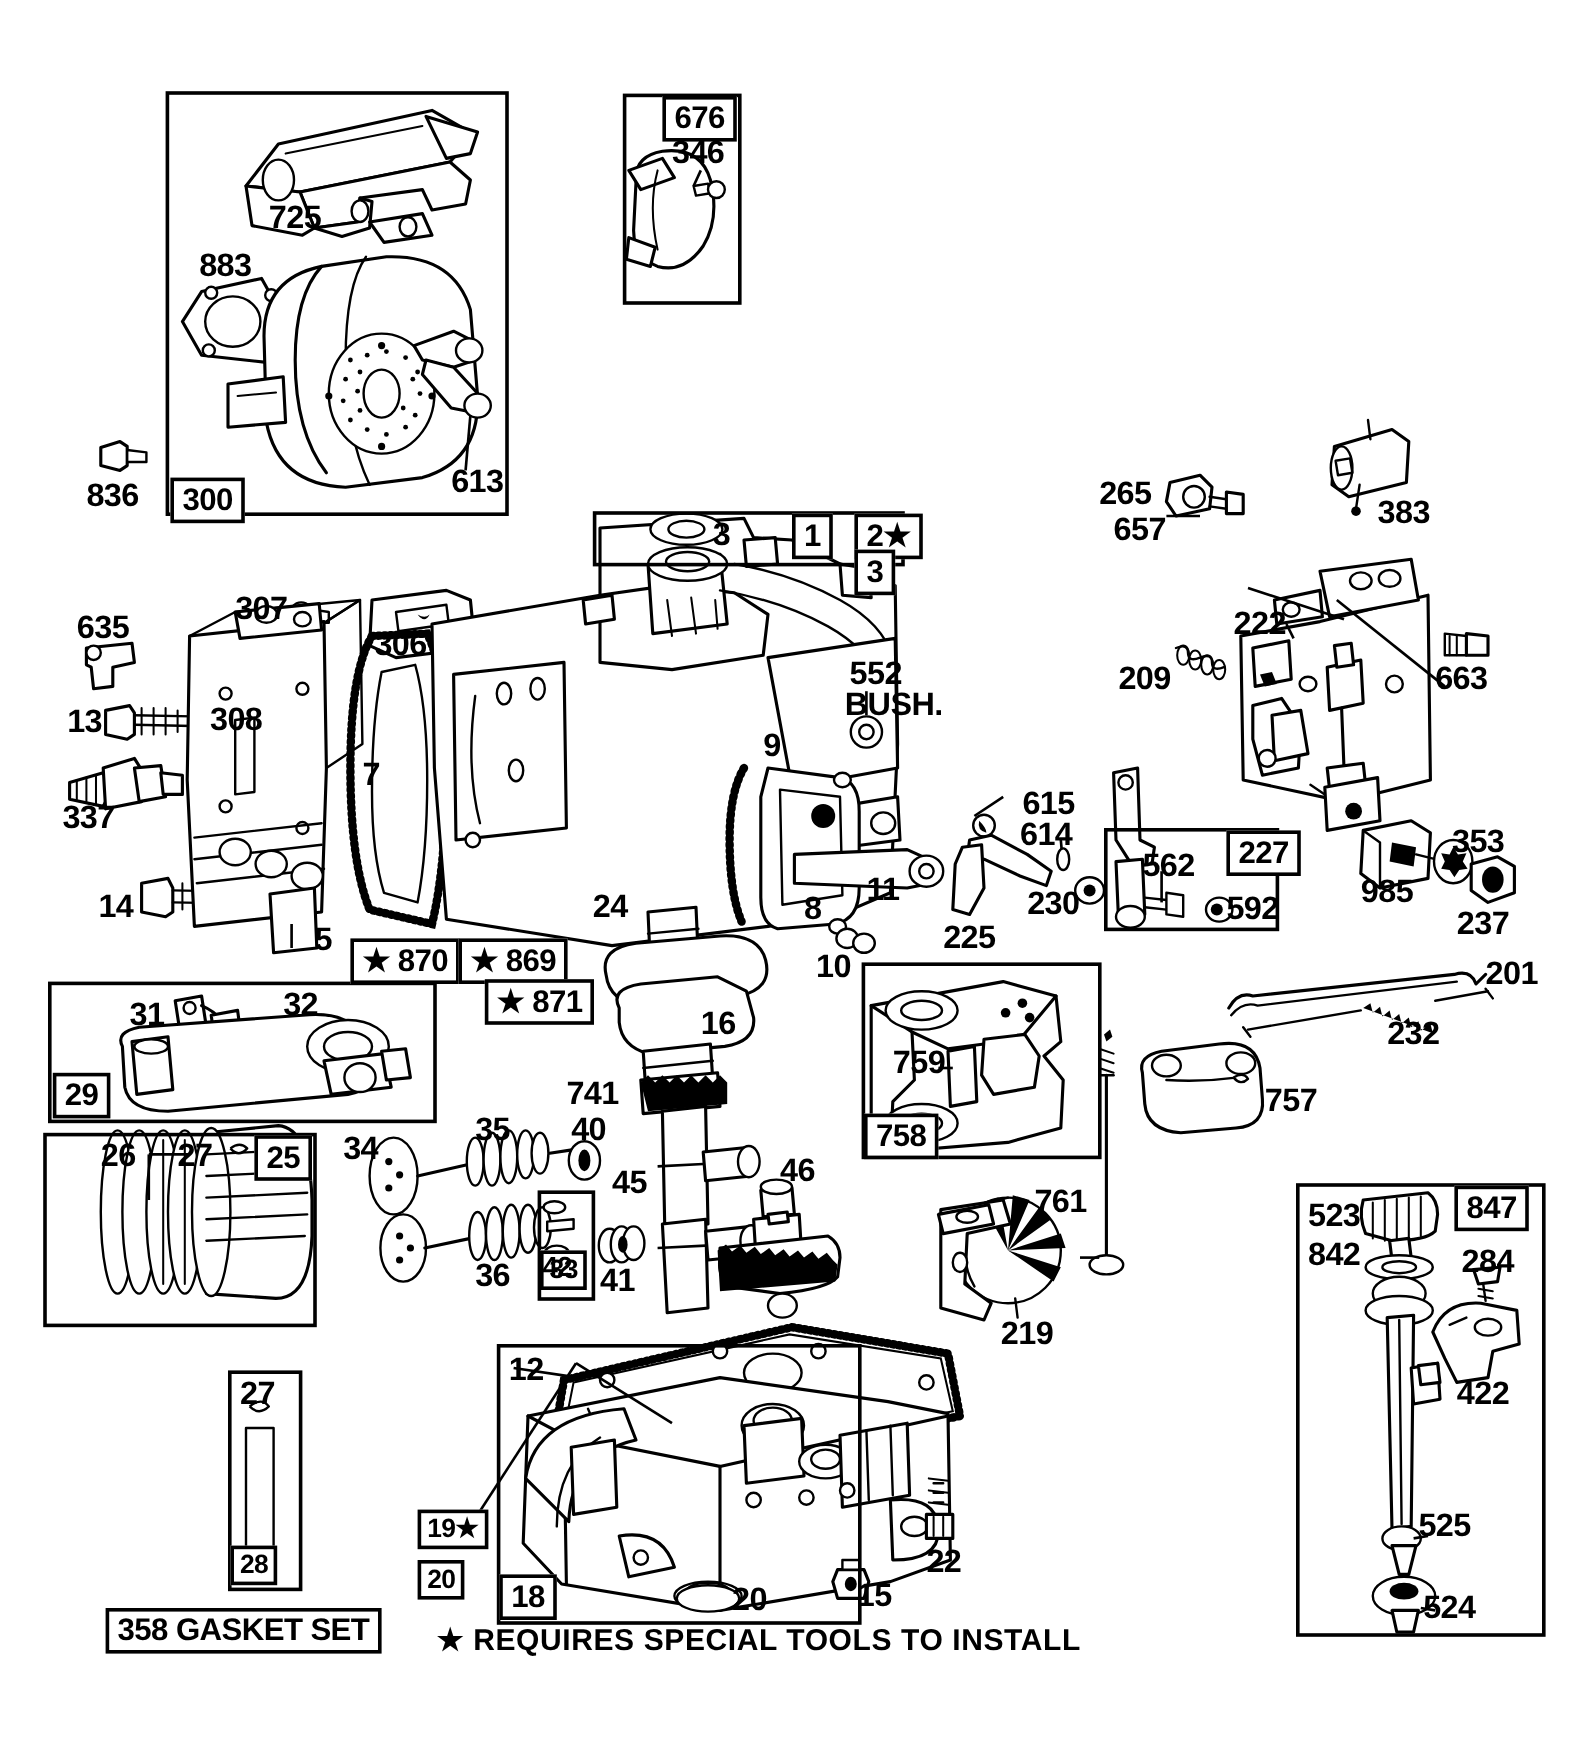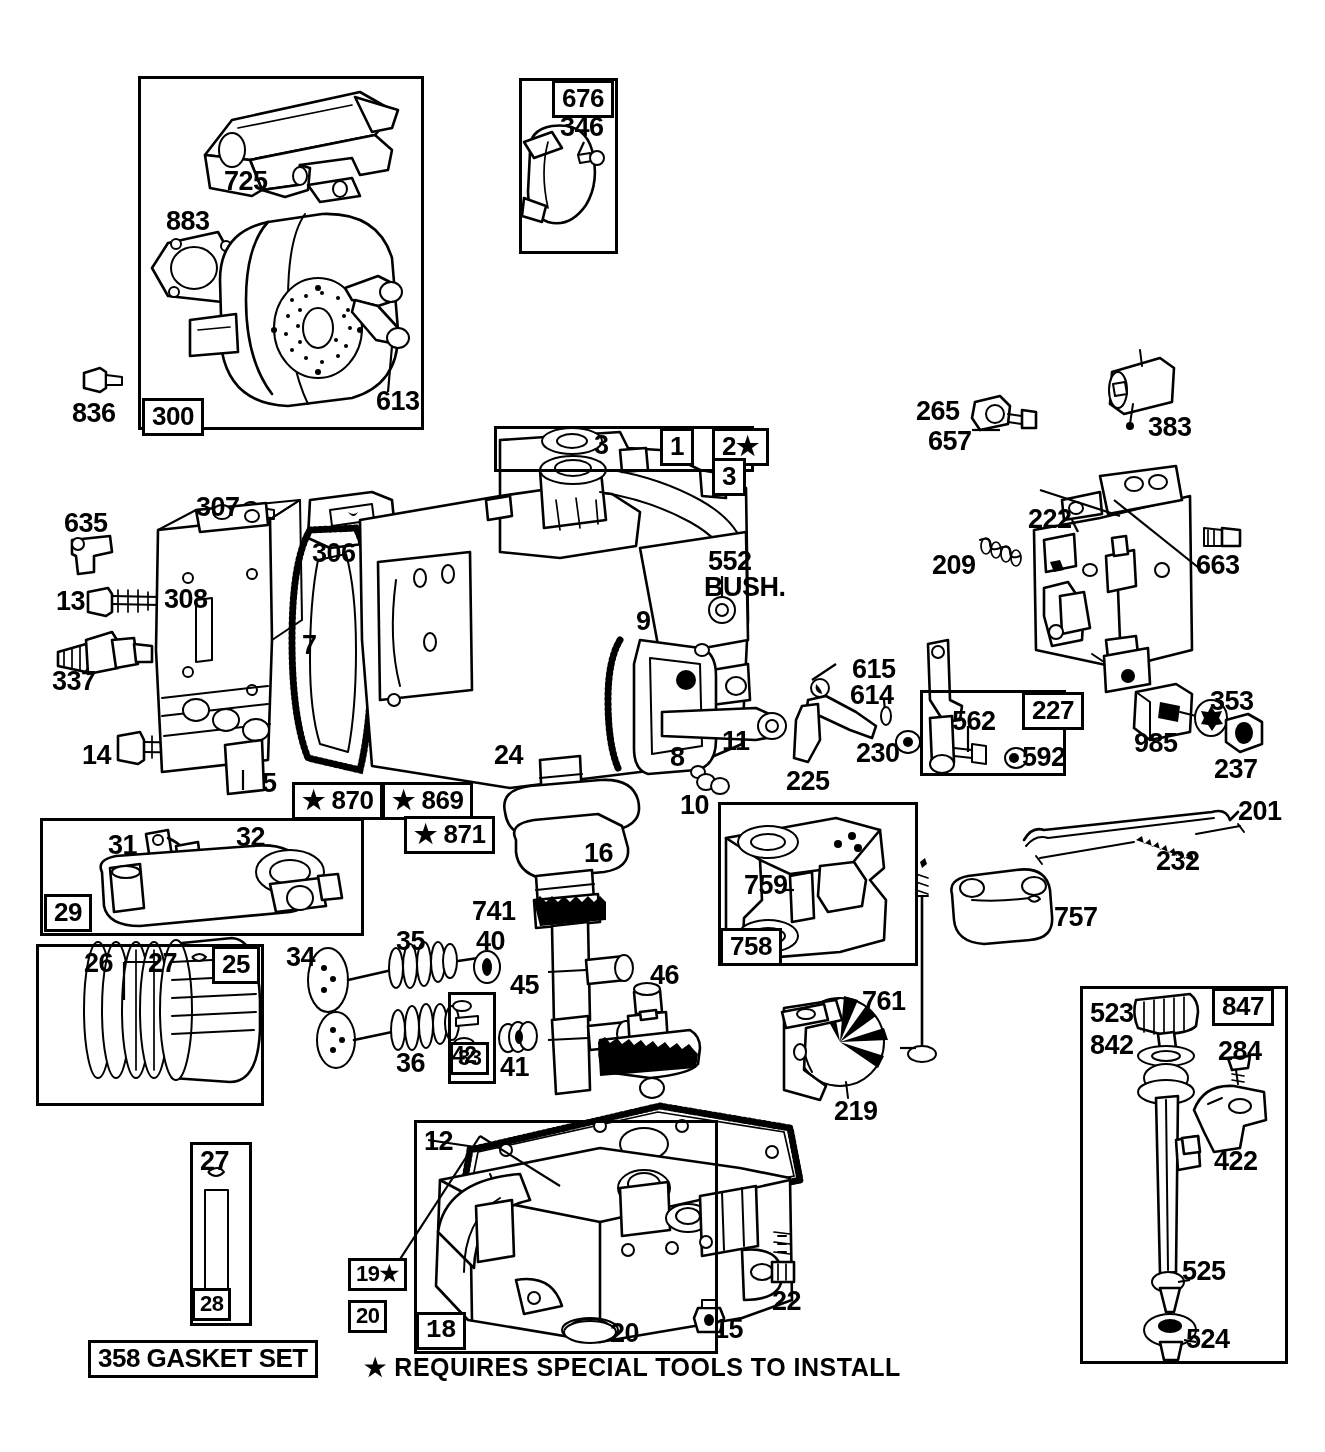--- a/index.html
+++ b/index.html
@@ -600,21 +600,21 @@
 <div class="frame" style="left:1080px;top:986px;width:202px;height:372px;"></div>
 <div class="frame" style="left:448px;top:992px;width:42px;height:86px;"></div>
 <div class="frame" style="left:494px;top:426px;width:254px;height:40px;"></div>
 
 <div class="boxlbl" style="left:142px;top:398px;">300</div>
 <div class="boxlbl" style="left:552px;top:80px;">676</div>
 <div class="boxlbl" style="left:44px;top:894px;">29</div>
 <div class="boxlbl" style="left:212px;top:946px;">25</div>
 <div class="boxlbl sm" style="left:192px;top:1288px;">28</div>
 <div class="boxlbl" style="left:88px;top:1340px;">358 GASKET SET</div>
-<div class="boxlbl" style="left:416px;top:1312px;font-family:Liberation Mono, monospace;">18</div>
+<div class="boxlbl" style="left:416px;top:1312px;">18</div>
 <div class="boxlbl sm" style="left:348px;top:1258px;">19★</div>
 <div class="boxlbl sm" style="left:348px;top:1300px;">20</div>
 <div class="boxlbl" style="left:1022px;top:692px;">227</div>
 <div class="boxlbl" style="left:720px;top:928px;">758</div>
 <div class="boxlbl" style="left:1212px;top:988px;">847</div>
 <div class="boxlbl sm" style="left:450px;top:1042px;">33</div>
 
 <div class="boxlbl" style="left:660px;top:428px;">1</div>
 <div class="boxlbl" style="left:712px;top:428px;">2★</div>
 <div class="boxlbl" style="left:712px;top:458px;">3</div>
@@ -626,22 +626,22 @@
 <div class="lbl" style="left:166px;top:208px;">883</div>
 <div class="lbl" style="left:376px;top:388px;">613</div>
 <div class="lbl" style="left:72px;top:400px;">836</div>
 <div class="lbl" style="left:560px;top:114px;">346</div>
 
 <div class="lbl" style="left:64px;top:510px;">635</div>
 <div class="lbl" style="left:56px;top:588px;">13</div>
 <div class="lbl" style="left:52px;top:668px;">337</div>
 <div class="lbl" style="left:82px;top:742px;">14</div>
 <div class="lbl" style="left:196px;top:494px;">307</div>
-<div class="lbl" style="left:312px;top:524px;margin-top:16px;">306</div>
-<div class="lbl" style="left:164px;top:586px;text-align:center;">308</div>
+<div class="lbl" style="left:312px;top:524px;">306</div>
+<div class="lbl" style="left:175px;top:586px;text-align:center;">308</div>
 <div class="lbl" style="left:302px;top:632px;">7</div>
 <div class="lbl" style="left:262px;top:770px;">5</div>
 
 <div class="lbl" style="left:594px;top:432px;">3</div>
 <div class="lbl" style="left:708px;top:548px;">552</div>
 <div class="lbl" style="left:704px;top:574px;">BUSH.</div>
 <div class="lbl" style="left:636px;top:608px;">9</div>
 <div class="lbl" style="left:670px;top:744px;">8</div>
 <div class="lbl" style="left:722px;top:728px;">11</div>
 <div class="lbl" style="left:494px;top:742px;">24</div>

